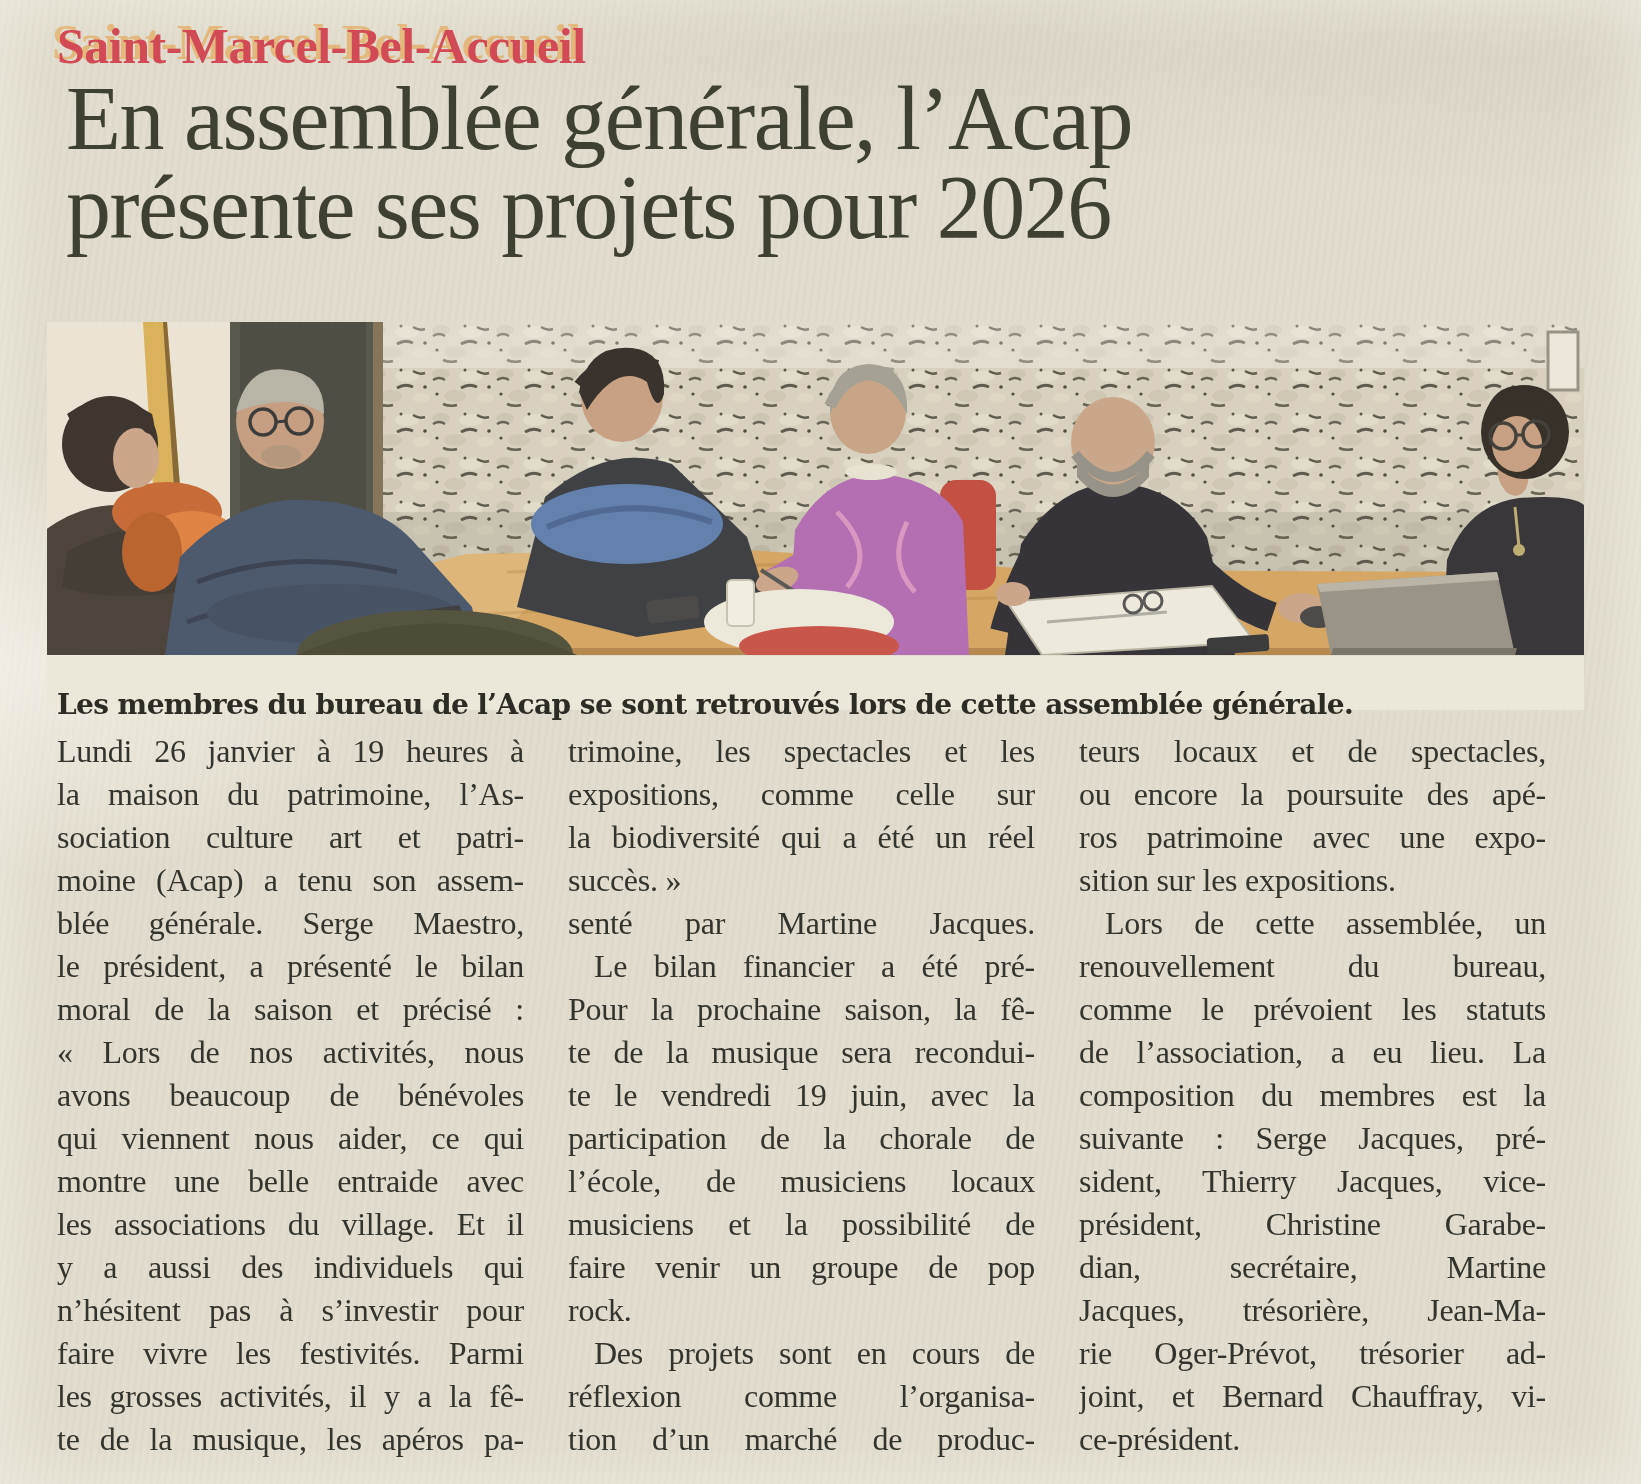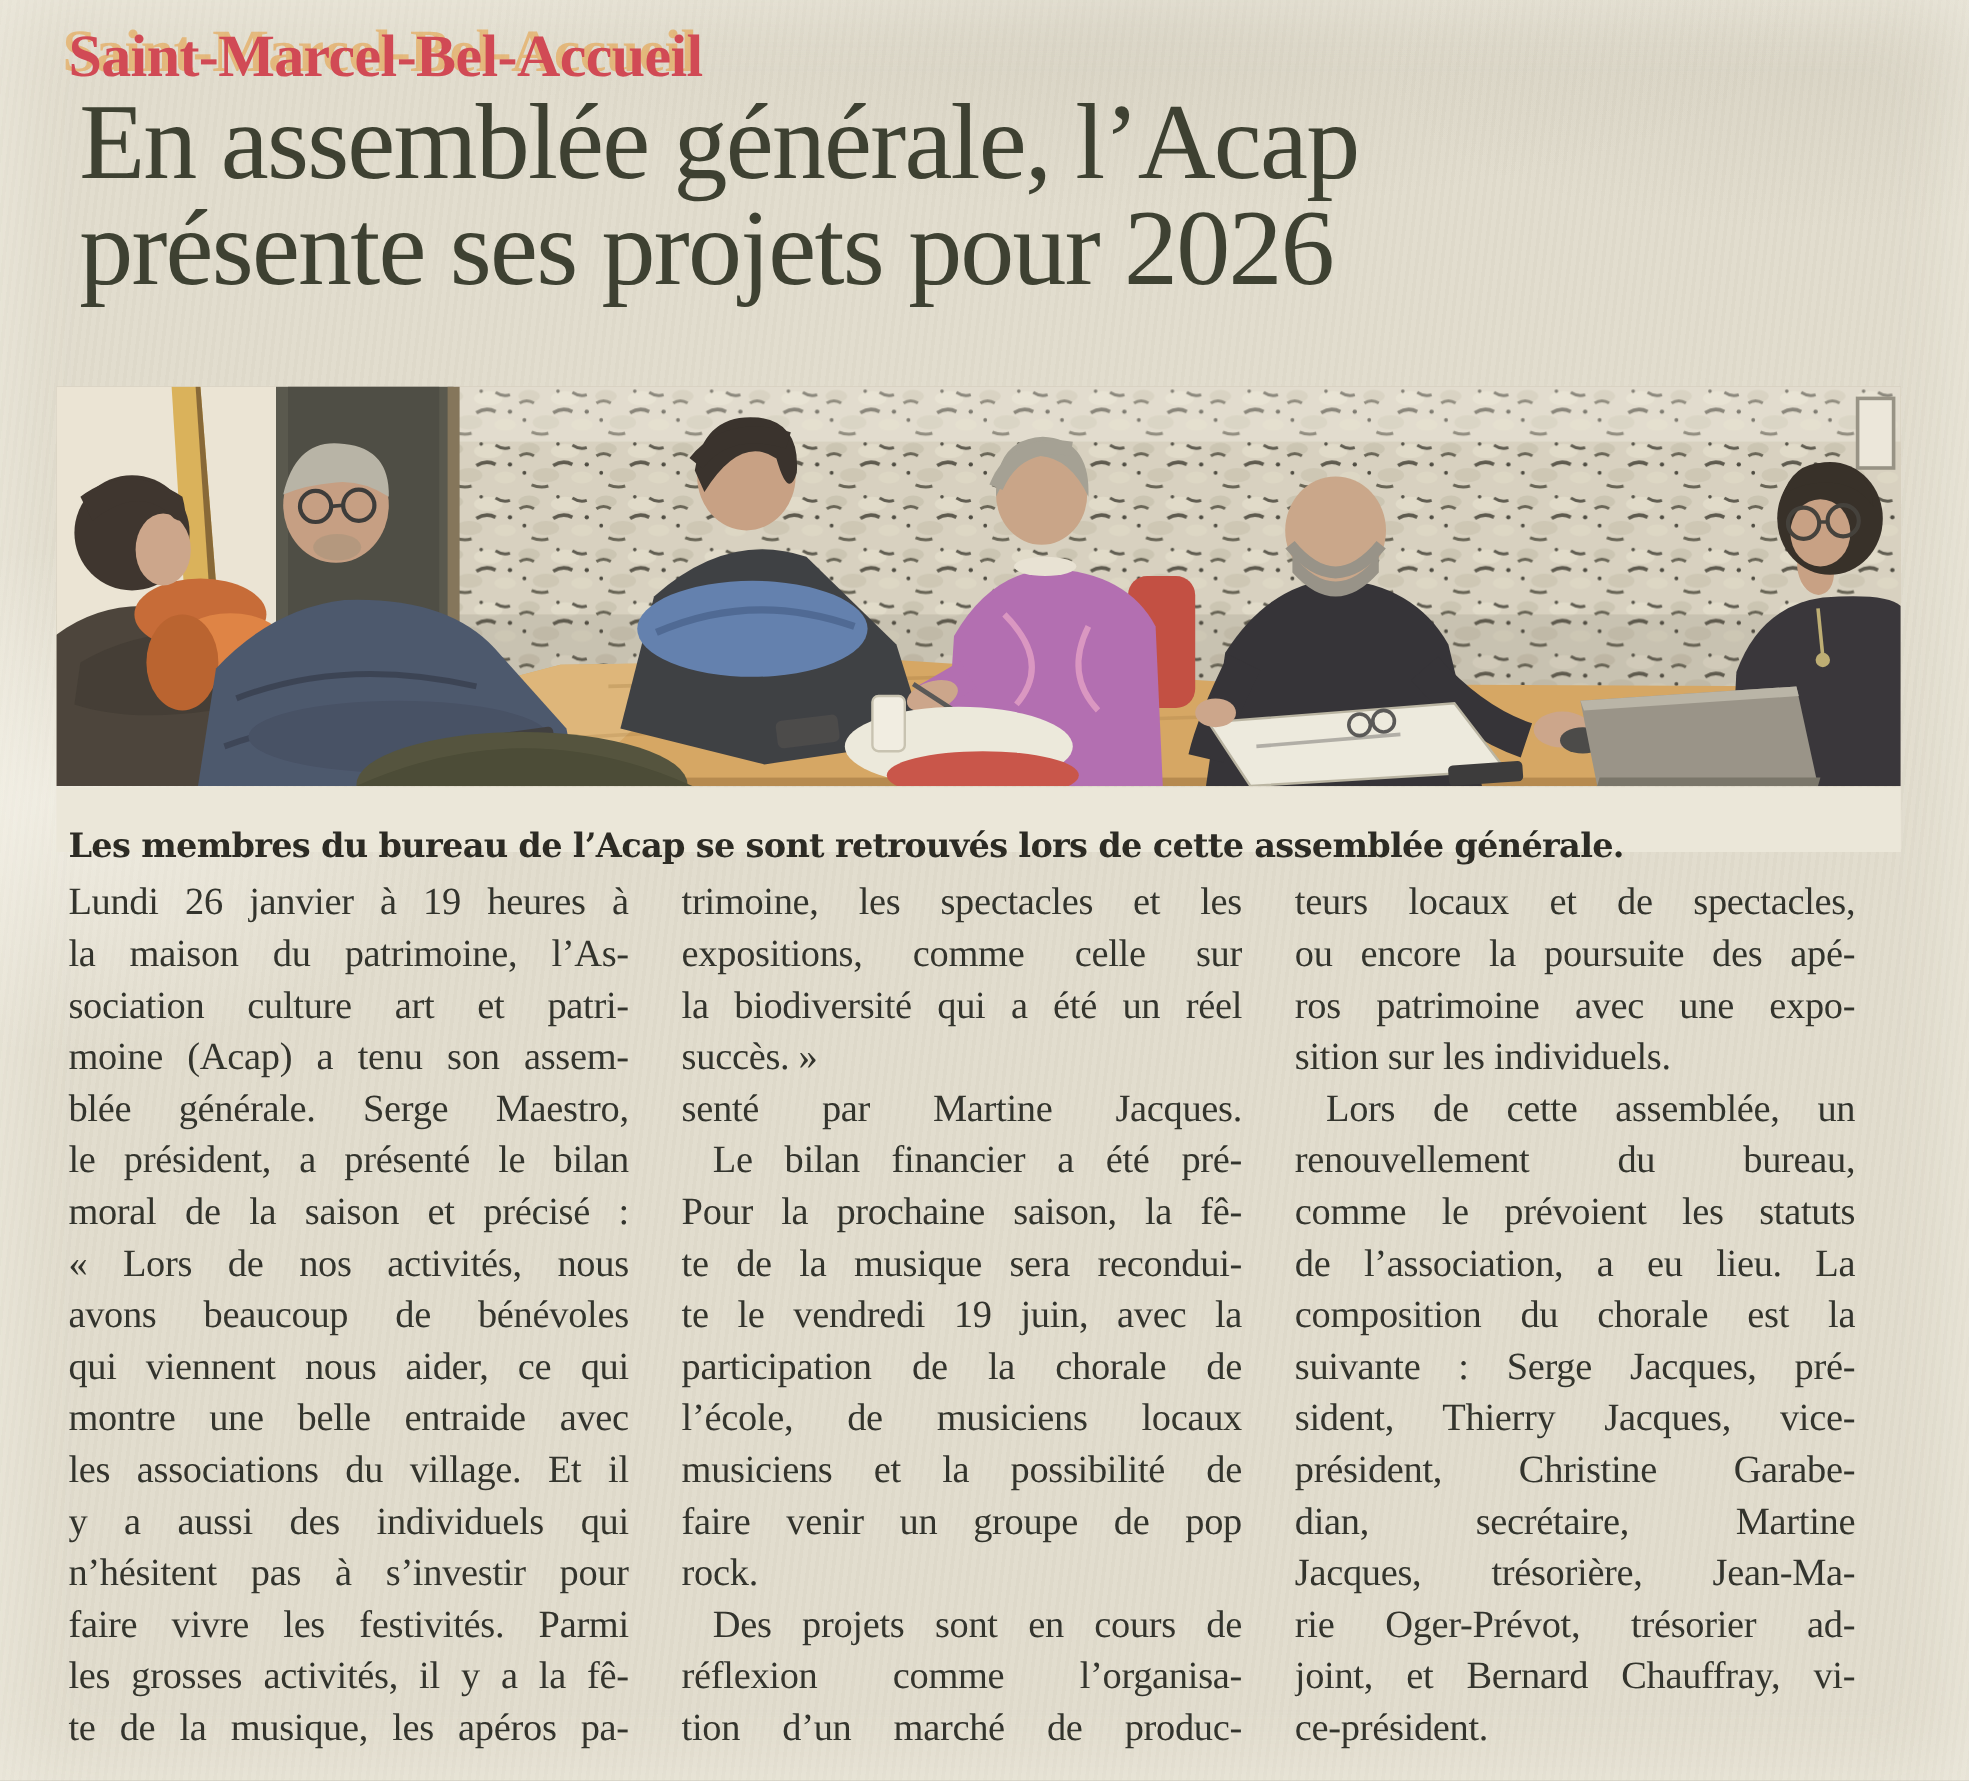--- a/index.html
+++ b/index.html
@@ -256,26 +256,26 @@
         <div class="line">faire venir un groupe de pop</div>
         <div class="line end">rock.</div>
         <div class="line ind">Des projets sont en cours de</div>
         <div class="line">réflexion comme l’organisa-</div>
         <div class="line">tion d’un marché de produc-</div>
       </div>
     <div class="col">
         <div class="line">teurs locaux et de spectacles,</div>
         <div class="line">ou encore la poursuite des apé-</div>
         <div class="line">ros patrimoine avec une expo-</div>
-        <div class="line end">sition sur les individuels.</div>
+        <div class="line end">sition sur les expositions.</div>
         <div class="line ind">Lors de cette assemblée, un</div>
         <div class="line">renouvellement du bureau,</div>
         <div class="line">comme le prévoient les statuts</div>
         <div class="line">de l’association, a eu lieu. La</div>
-        <div class="line">composition du chorale est la</div>
+        <div class="line">composition du membres est la</div>
         <div class="line">suivante : Serge Jacques, pré-</div>
         <div class="line">sident, Thierry Jacques, vice-</div>
         <div class="line">président, Christine Garabe-</div>
         <div class="line">dian, secrétaire, Martine</div>
         <div class="line">Jacques, trésorière, Jean-Ma-</div>
         <div class="line">rie Oger-Prévot, trésorier ad-</div>
         <div class="line">joint, et Bernard Chauffray, vi-</div>
         <div class="line end">ce-président.</div>
       </div>
   </div>

